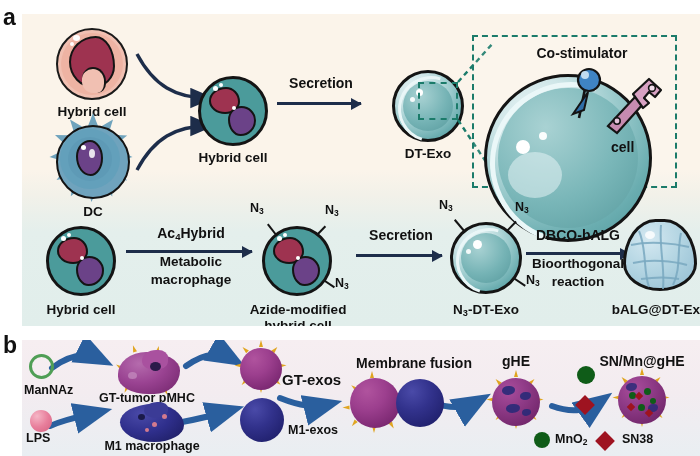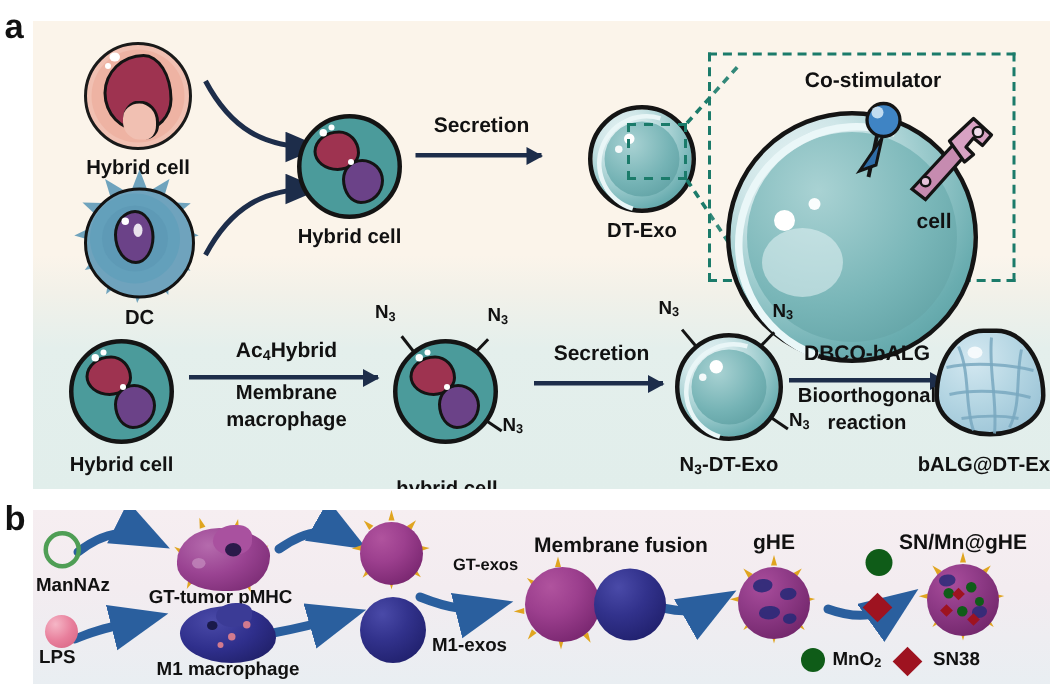--- a/index.html
+++ b/index.html
@@ -225,37 +225,38 @@
       <div class="hyb-nuc1"></div>
       <div class="hyb-nuc2"></div>
       <div class="gloss" style="left:15px;top:10px;width:5px;height:5px;"></div>
       <div class="gloss" style="left:21px;top:7px;width:4px;height:4px;"></div>
       <div class="gloss" style="left:34px;top:30px;width:4px;height:4px;"></div>
     </div>
     <div class="lbl" style="left:59px;top:289px;font-size:13.5px;transform:translateX(-50%);">Hybrid cell</div>
 
     <div class="lbl" style="left:169px;top:212px;font-size:14px;transform:translateX(-50%);"><span>Ac</span><sub>4</sub><span>Hybrid</span></div>
     <div class="arrow-st" style="left:104px;top:236px;width:126px;"></div>
-    <div class="lbl" style="left:169px;top:241px;font-size:13.5px;transform:translateX(-50%);">Membrane</div>
+    <div class="lbl" style="left:169px;top:241px;font-size:13.5px;transform:translateX(-50%);">Metabolic</div>
     <div class="lbl" style="left:169px;top:259px;font-size:13.5px;transform:translateX(-50%);">macrophage</div>
 
     <div class="cellwrap" style="left:240px;top:212px;width:70px;height:70px;">
       <div class="tick" style="left:15px;top:9px;width:15px;transform:rotate(-128deg);"></div>
       <div class="tick" style="left:53px;top:10px;width:15px;transform:rotate(-46deg);"></div>
       <div class="tick" style="left:60px;top:52px;width:15px;transform:rotate(34deg);"></div>
       <div class="sph hyb" style="left:0;top:0;"></div>
       <div class="hyb-nuc1"></div>
       <div class="hyb-nuc2"></div>
       <div class="gloss" style="left:15px;top:10px;width:5px;height:5px;"></div>
       <div class="gloss" style="left:21px;top:7px;width:4px;height:4px;"></div>
       <div class="gloss" style="left:34px;top:30px;width:4px;height:4px;"></div>
     </div>
     <div class="lbl" style="left:228px;top:188px;font-size:12.5px;"><span>N</span><sub>3</sub></div>
     <div class="lbl" style="left:303px;top:190px;font-size:12.5px;"><span>N</span><sub>3</sub></div>
     <div class="lbl" style="left:313px;top:263px;font-size:12.5px;"><span>N</span><sub>3</sub></div>
+    <div class="lbl" style="left:276px;top:289px;font-size:13.5px;transform:translateX(-50%);">Azide-modified</div>
     <div class="lbl" style="left:276px;top:305px;font-size:13.5px;transform:translateX(-50%);">hybrid cell</div>
 
     <div class="lbl" style="left:379px;top:214px;font-size:14px;transform:translateX(-50%);">Secretion</div>
     <div class="arrow-st" style="left:334px;top:240px;width:86px;"></div>
 
     <div class="cellwrap" style="left:428px;top:208px;width:72px;height:72px;">
       <div class="tick" style="left:15px;top:9px;width:16px;transform:rotate(-130deg);"></div>
       <div class="tick" style="left:55px;top:10px;width:16px;transform:rotate(-46deg);"></div>
       <div class="tick" style="left:62px;top:54px;width:16px;transform:rotate(34deg);"></div>
       <div class="sph exo" style="left:0;top:0;width:72px;height:72px;"></div>
@@ -356,21 +357,21 @@
       <div class="spk" style="left:21px;top:-6px;"></div>
       <div class="spk" style="left:35px;top:0px;transform:rotate(42deg);"></div>
       <div class="spk" style="left:43px;top:16px;transform:rotate(86deg);"></div>
       <div class="spk" style="left:38px;top:33px;transform:rotate(132deg);"></div>
       <div class="spk" style="left:21px;top:40px;transform:rotate(180deg);"></div>
       <div class="spk" style="left:4px;top:33px;transform:rotate(222deg);"></div>
       <div class="spk" style="left:-2px;top:16px;transform:rotate(268deg);"></div>
       <div class="spk" style="left:5px;top:0px;transform:rotate(314deg);"></div>
       <div class="nano nano-gt" style="left:2px;top:2px;width:42px;height:42px;"></div>
     </div>
-    <div class="lbl" style="left:280px;top:32px;font-size:11px;">GT-exos</div>
+    <div class="lbl" style="left:260px;top:32px;font-size:15px;">GT-exos</div>
 
     
     <div class="cellb" style="left:218px;top:58px;width:46px;height:46px;">
       <div class="nano nano-m1" style="left:0;top:0;width:44px;height:44px;"></div>
     </div>
     <div class="lbl" style="left:266px;top:84px;font-size:12.5px;">M1-exos</div>
 
     
     <div class="lbl" style="left:392px;top:16px;font-size:14px;transform:translateX(-50%);">Membrane fusion</div>
     <div class="cellb" style="left:326px;top:36px;width:110px;height:54px;">

